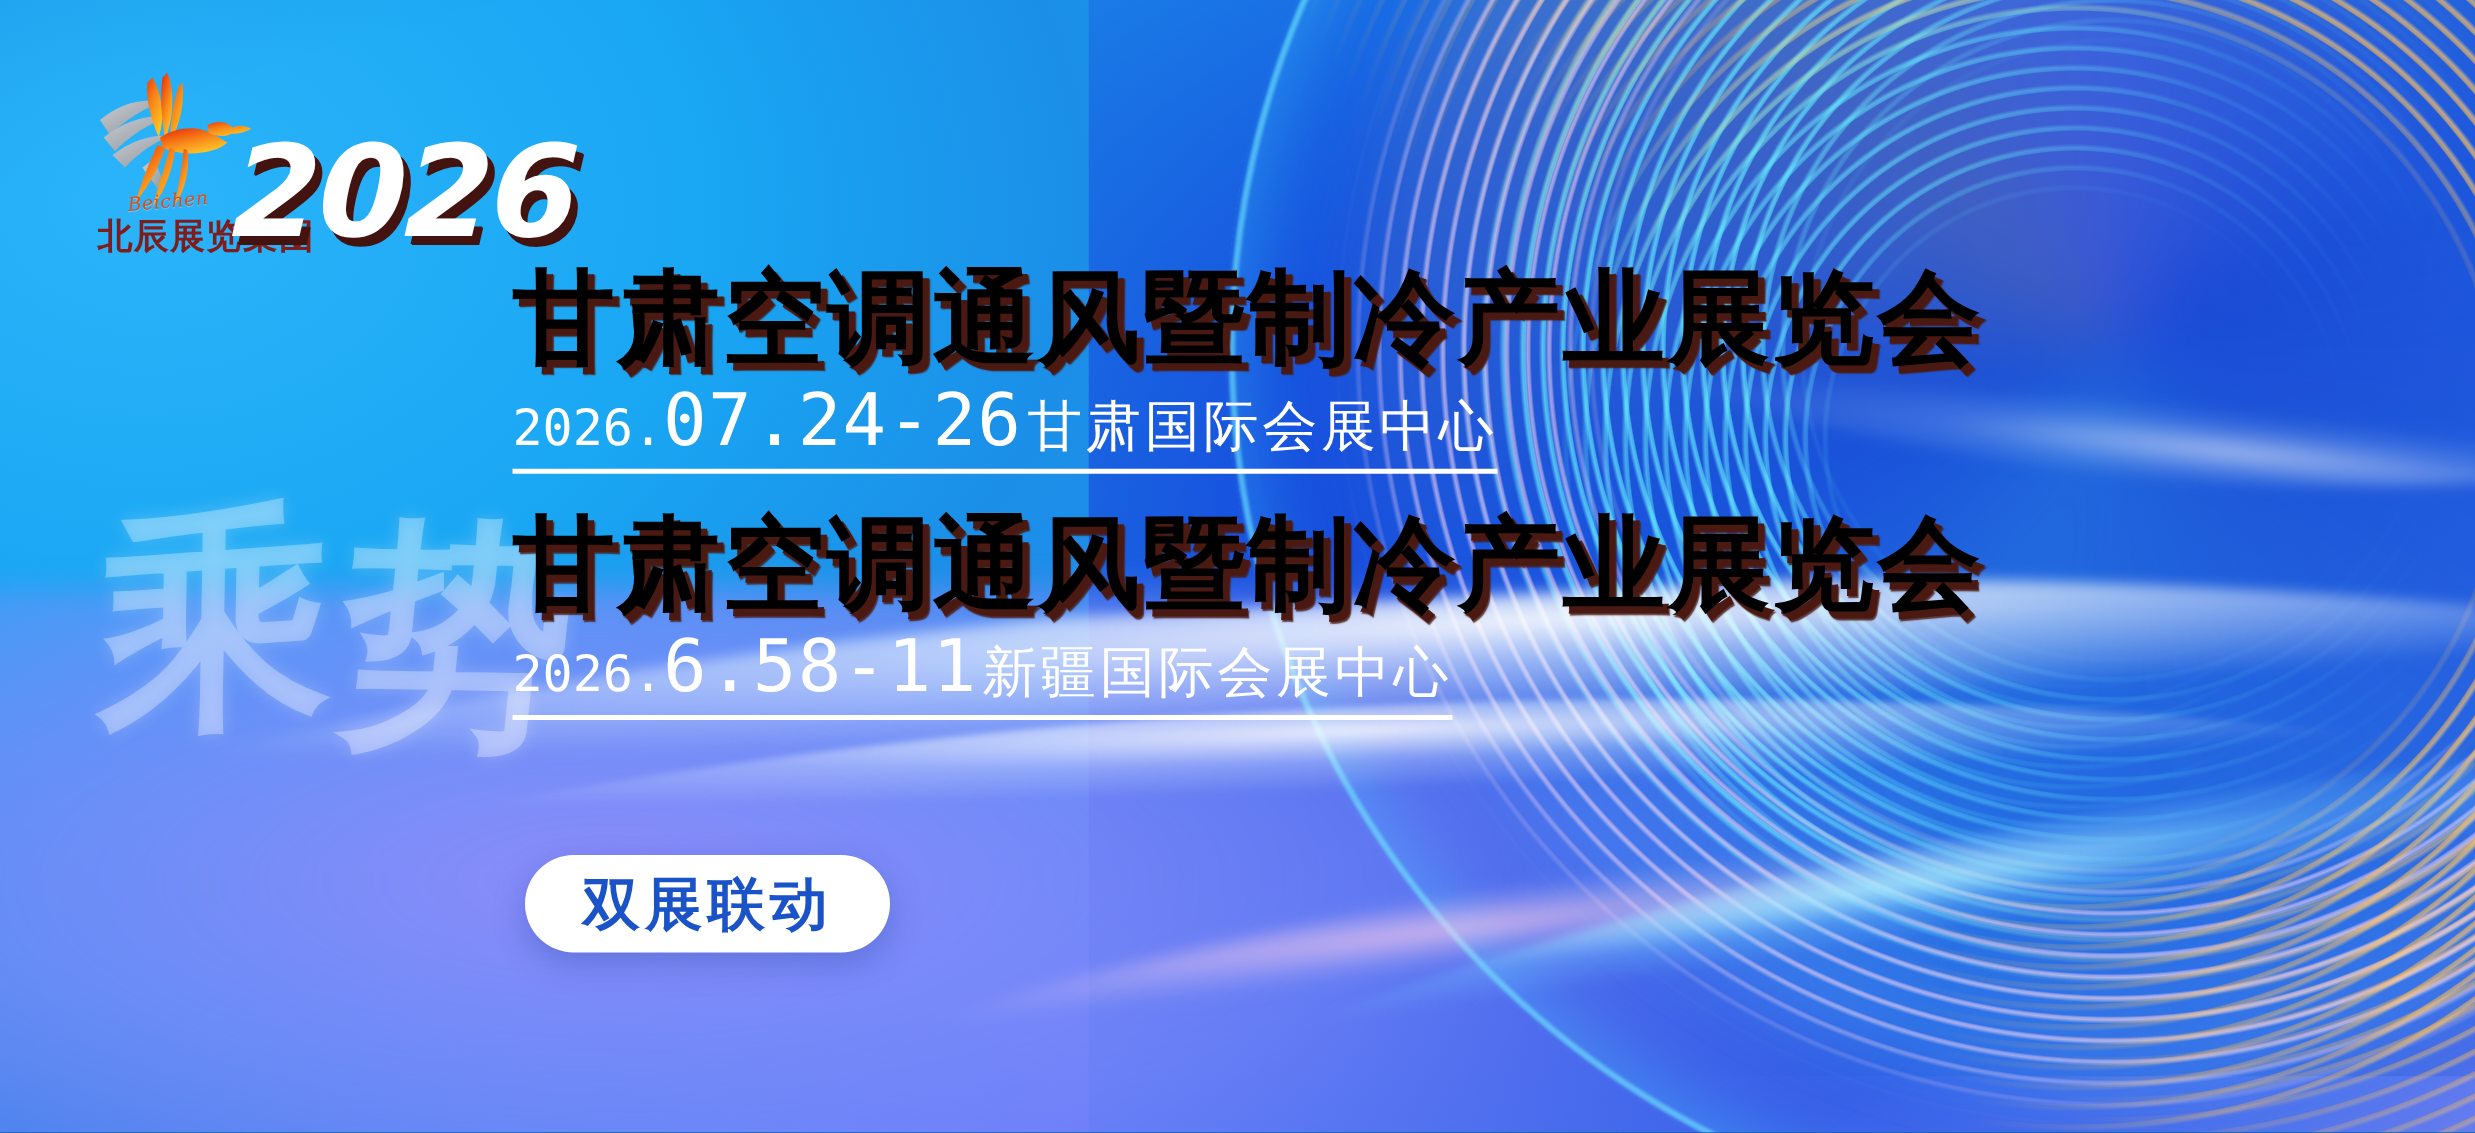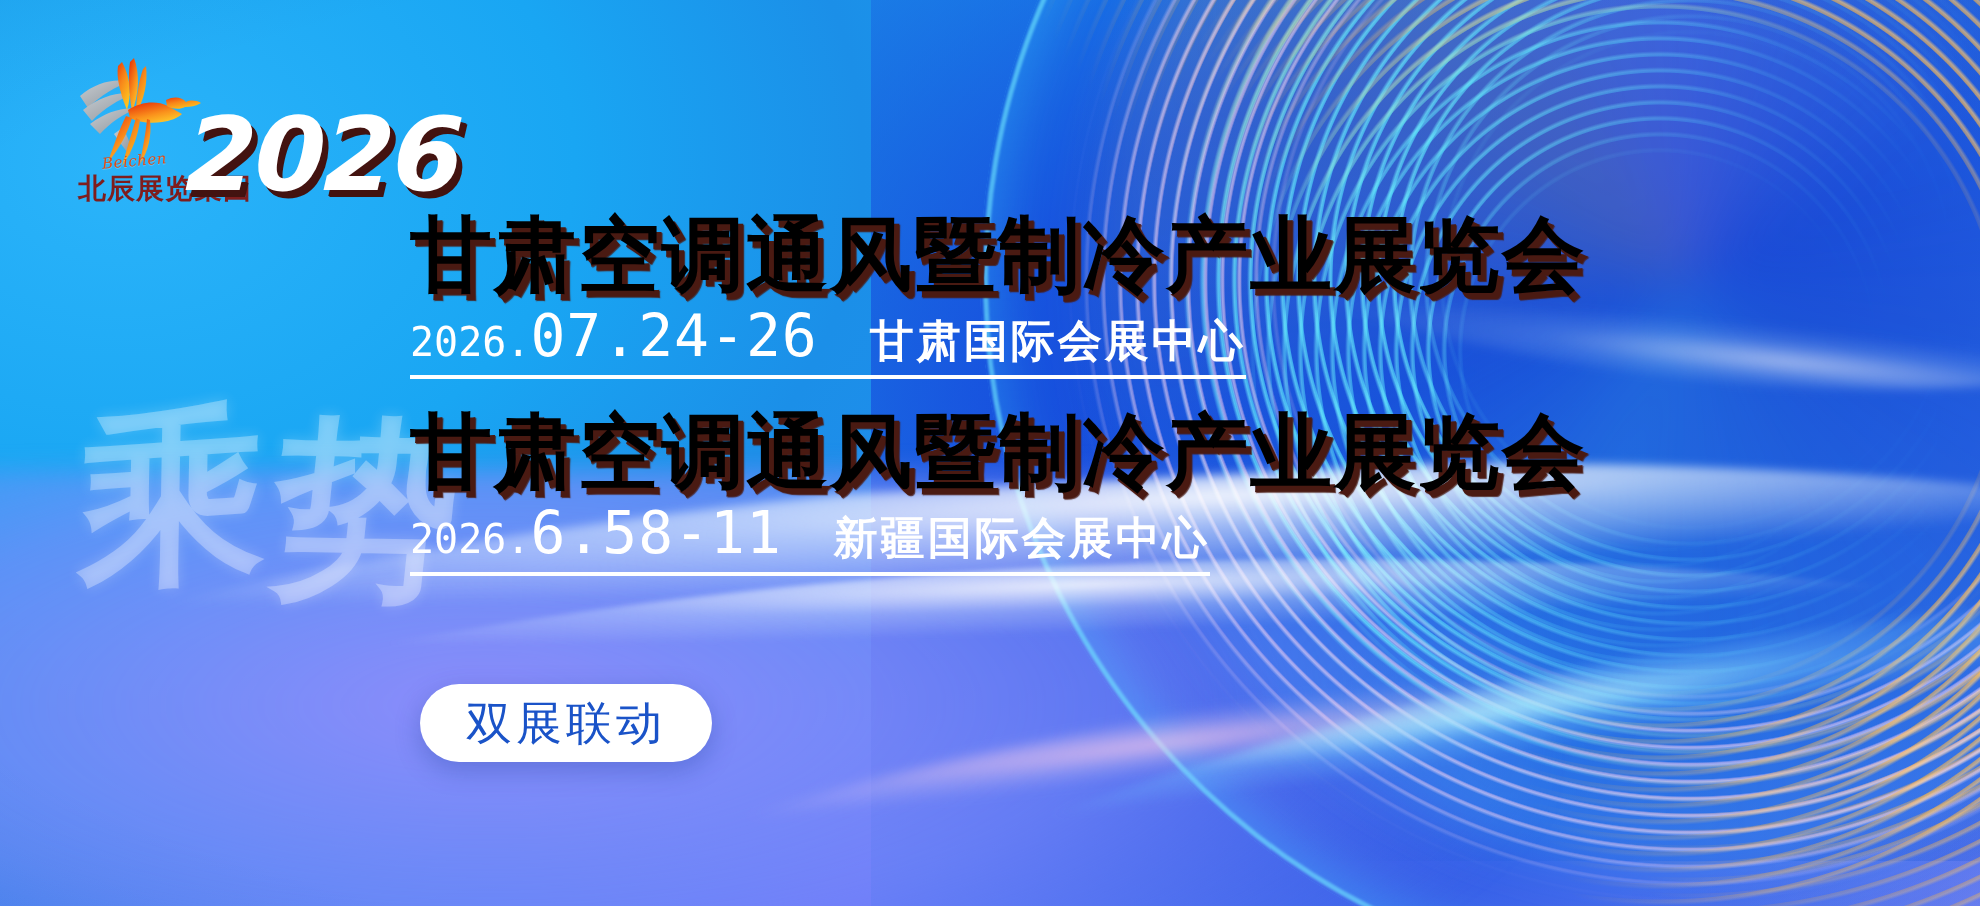--- a/index.html
+++ b/index.html
@@ -267,42 +267,41 @@
     color:#ffffff;
     font-weight: 400;
     font-size: 58px;
     letter-spacing: 1px;
     font-family: "DejaVu Sans Mono", "Liberation Mono", monospace;
     line-height: 1;
   }
   .ev-date .yr { font-size: 40px; letter-spacing:0; }
   .ev-venue {
     color:#ffffff;
-    font-weight: 700;
+    font-weight: 400;
     font-size: 44px;
     letter-spacing: 3px;
     font-family: "DejaVu Sans", "Liberation Sans", sans-serif;
     line-height: 1;
-    margin-left: 48px;
   }
   .gap { height: 30px; }
 
   
   .pill {
     position:absolute;
     left: 420px; top: 684px;
     background: #ffffff;
     border-radius: 60px;
     padding: 16px 46px;
     box-shadow: 0 8px 26px rgba(12,50,140,.28);
   }
   .pill-label {
     color: #1a53c8;
     font-size: 46px;
-    font-weight: 400;
+    font-weight: 700;
     letter-spacing: 4px;
     line-height: 1;
     font-family: "DejaVu Sans", "Liberation Sans", sans-serif;
     white-space: nowrap;
   }
 </style>
 </head>
 <body>
 
 <div class="banner">

